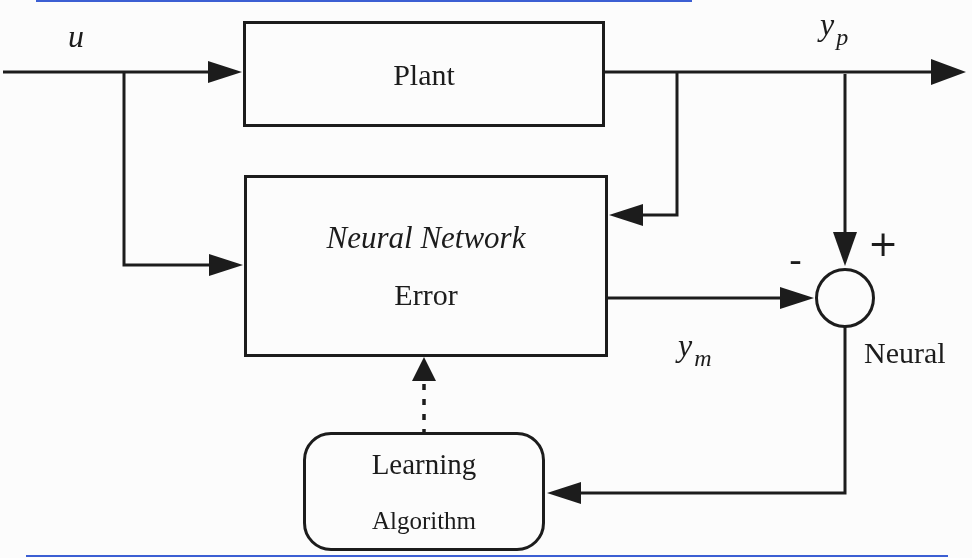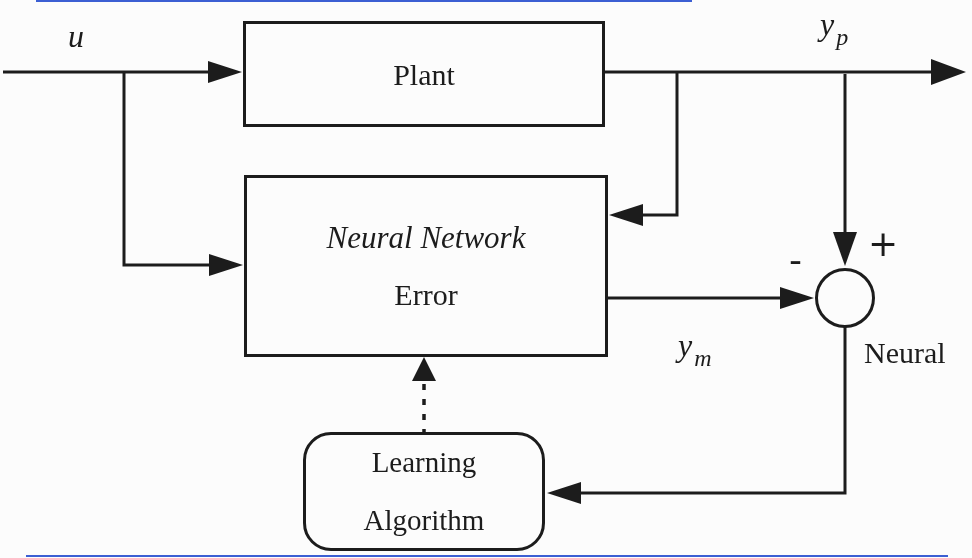--- a/index.html
+++ b/index.html
@@ -114,21 +114,21 @@
     <span class="box-label">Plant</span>
   </div>
 
   <div class="box" style="left:244px; top:175px; width:364px; height:182px; gap:22px;">
     <span class="box-label italic" style="font-size:31px;">Neural Network</span>
     <span class="box-label">Error</span>
   </div>
 
   <div class="box" style="left:303px; top:432px; width:242px; height:119px; border-radius:28px; gap:26px;">
     <span class="box-label" style="font-size:29px;">Learning</span>
-    <span class="box-label" style="font-size:29px;">Algorithm</span>
+    <span class="box-label" style="font-size:25px;">Algorithm</span>
   </div>
 
   <span class="sig italic" style="left:68px; top:18px;">u</span>
 
   <span class="sig italic" style="left:820px; top:6px;text-align:right;"><span>y</span><sub>p</sub></span>
 
   <span class="sig italic" style="left:678px; top:327px;"><span>y</span><sub>m</sub></span>
 
   <span class="op" style="left:868px; top:226px;">+</span>
   <span class="op" style="left:789px; top:242px;">-</span>

